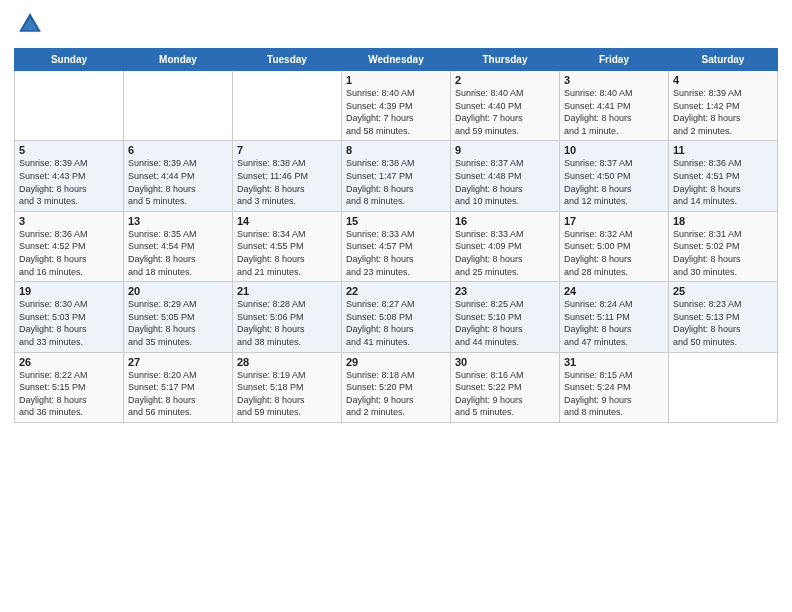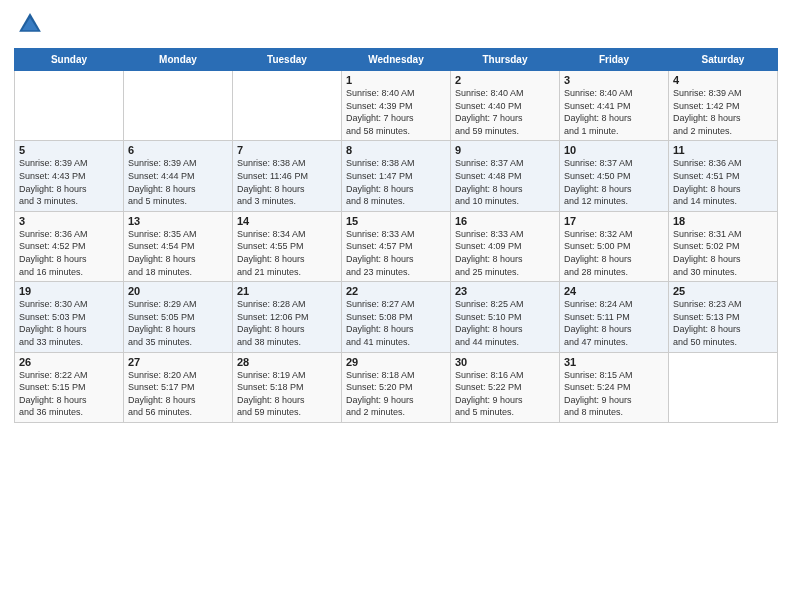--- a/index.html
+++ b/index.html
@@ -206,21 +206,21 @@
           <td>
             <span class="day-num">20</span>
             <div class="cell-text">Sunrise: 8:29 AM</div>
             <div class="cell-text">Sunset: 5:05 PM</div>
             <div class="cell-text">Daylight: 8 hours</div>
             <div class="cell-text">and 35 minutes.</div>
           </td>
           <td>
             <span class="day-num">21</span>
             <div class="cell-text">Sunrise: 8:28 AM</div>
-            <div class="cell-text">Sunset: 12:06 PM</div>
+            <div class="cell-text">Sunset: 5:06 PM</div>
             <div class="cell-text">Daylight: 8 hours</div>
             <div class="cell-text">and 38 minutes.</div>
           </td>
           <td>
             <span class="day-num">22</span>
             <div class="cell-text">Sunrise: 8:27 AM</div>
             <div class="cell-text">Sunset: 5:08 PM</div>
             <div class="cell-text">Daylight: 8 hours</div>
             <div class="cell-text">and 41 minutes.</div>
           </td>

